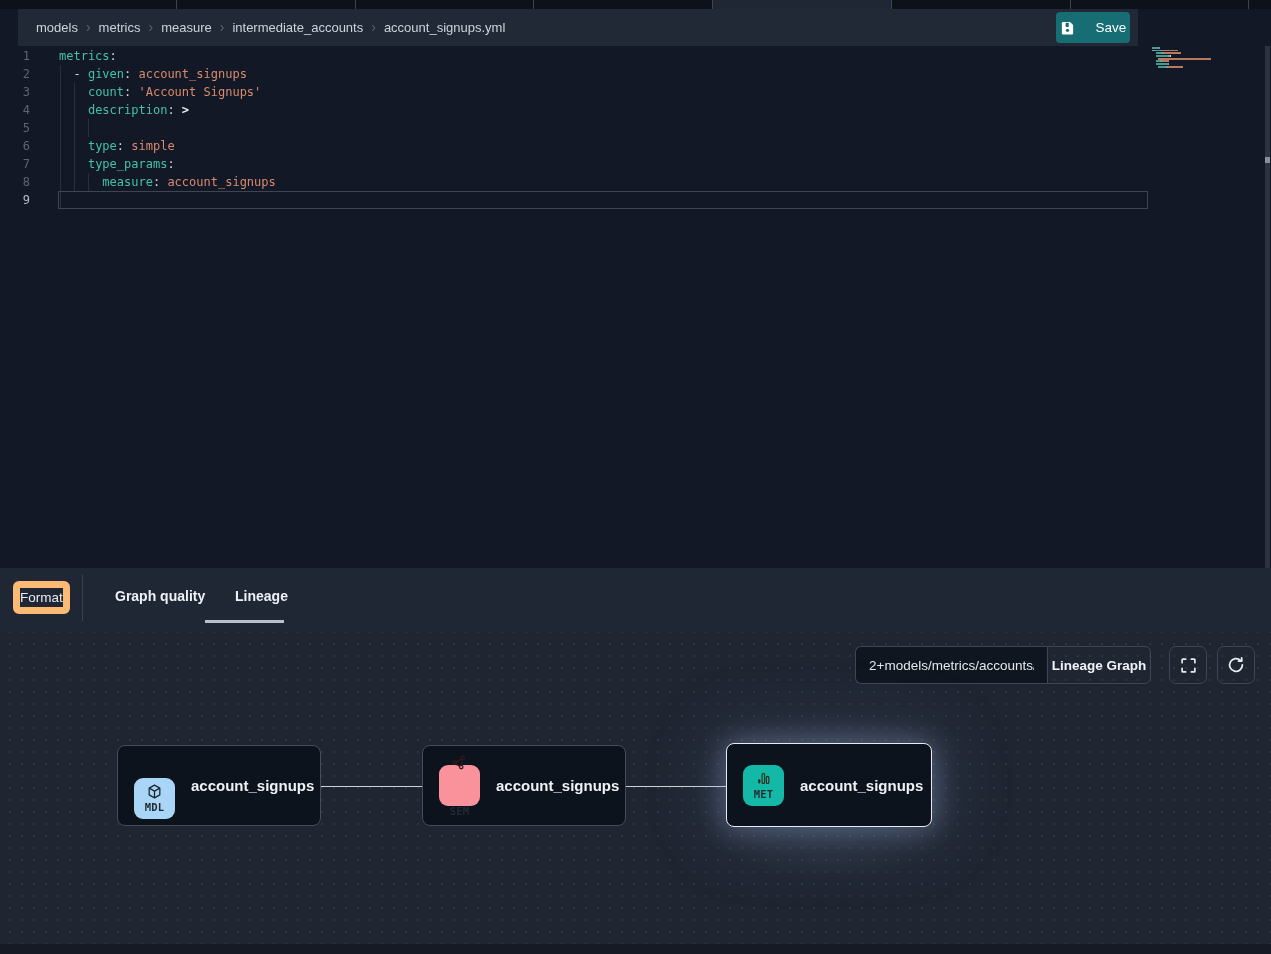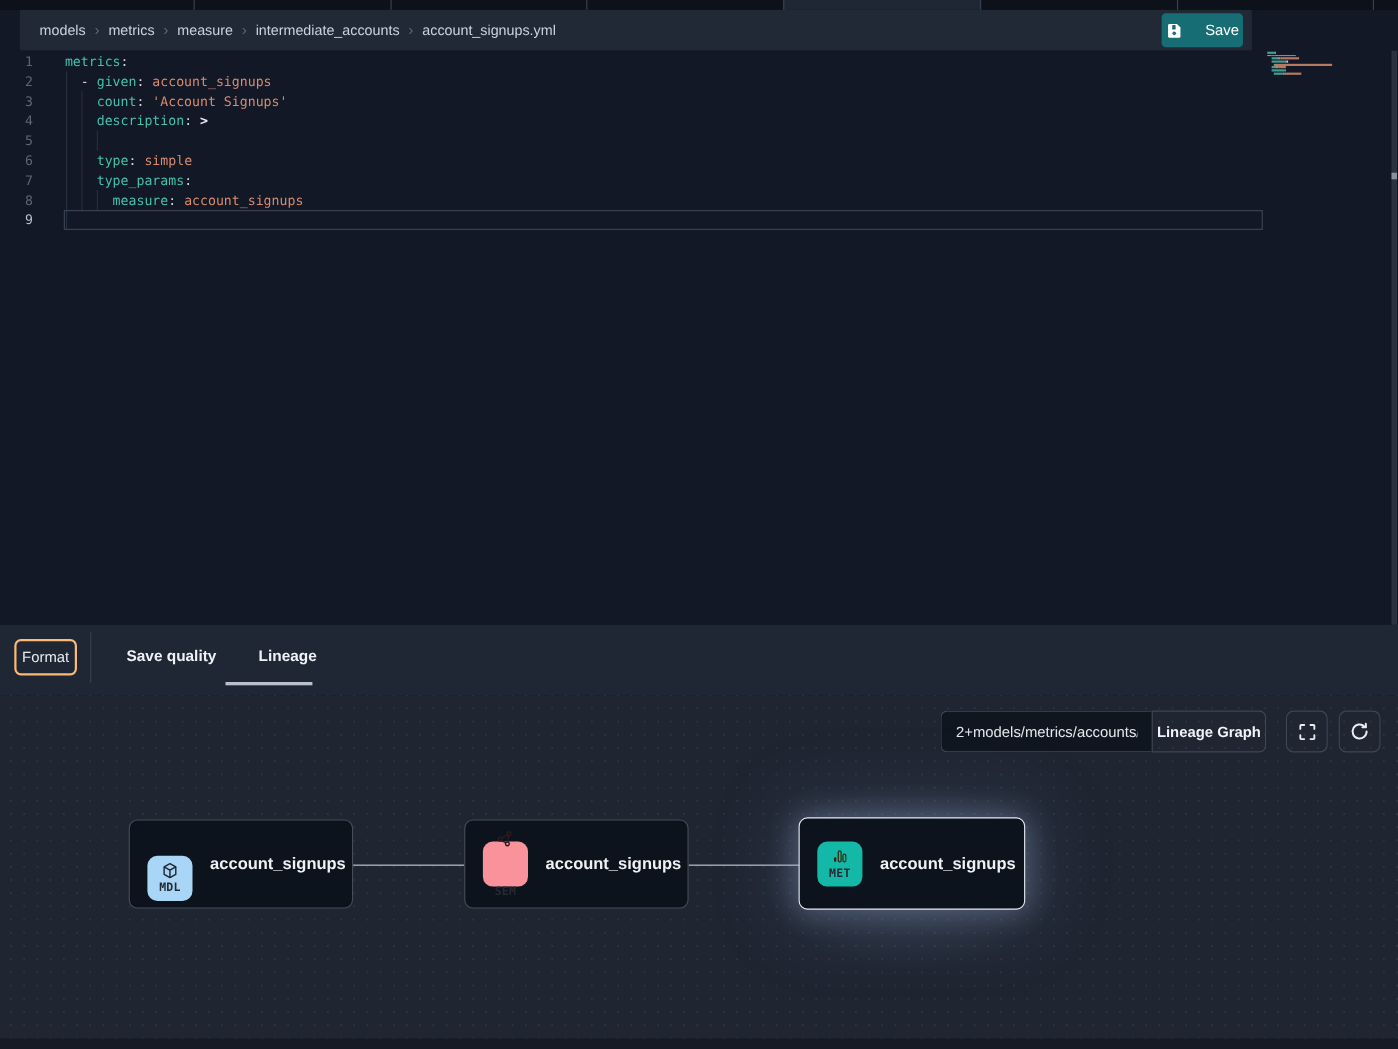--- a/index.html
+++ b/index.html
@@ -45,21 +45,21 @@
   .mm-line { height:1.8px; margin-bottom:0.9px; white-space:nowrap; font-size:0; }
   .mm-seg { display:inline-block; height:1.8px; vertical-align:top; }
 
   
   .scroll-track { position:absolute; left:1265px; top:0; width:5px; height:522px; background:#2c3340; }
   .scroll-marker { position:absolute; left:1265px; top:111px; width:5px; height:6px; background:#8690a0; }
 
   
   .panel-header { position:absolute; left:0; top:568px; width:1271px; height:64px; background:#1f2734; }
   .format-btn { position:absolute; left:13px; top:13px; width:57px; height:33px; background:transparent;
-    border:2px solid #fdba74; border-radius:6px; color:#e8ecf1; font-size:13.5px;
+    border:7px solid #fdba74; border-radius:6px; color:#e8ecf1; font-size:13.5px;
     font-family:"Liberation Sans",sans-serif; cursor:pointer; }
   .header-divider { position:absolute; left:82px; top:7px; width:1px; height:46px; background:#39414e; }
   .panel-tab { position:absolute; top:20px; font-size:14px; font-weight:bold; color:#eef1f6; cursor:pointer; text-align:center; }
   .tab-underline { position:absolute; left:205px; top:52px; width:79px; height:2.5px; background:#b9c0cb; }
 
   
   .lineage {
     position:absolute; left:0; top:632px; width:1271px; height:322px; background:#1f2531;
     background-image:radial-gradient(circle, #2b3442 1px, rgba(0,0,0,0) 1.2px);
     background-size:12px 12px; background-position:4px 6px;
@@ -200,21 +200,21 @@
         <div class="mm-line"><span class="mm-seg" style="width: 6.3px; background: transparent;"></span><span class="mm-seg" style="width: 7.35px; background: rgb(63, 158, 142);"></span><span class="mm-seg" style="width: 2.1px; background: rgb(141, 150, 163);"></span><span class="mm-seg" style="width: 15.75px; background: rgb(181, 122, 96);"></span></div>
         <div class="mm-line"></div>
       </div>
     <div class="scroll-track"></div>
     <div class="scroll-marker"></div>
   </div>
 
   <div class="panel-header">
     <button class="format-btn">Format</button>
     <div class="header-divider"></div>
-    <div class="panel-tab" id="tabCodeQuality" style="left:115px">Save quality</div>
+    <div class="panel-tab" id="tabCodeQuality" style="left:115px">Graph quality</div>
     <div class="panel-tab" id="tabLineage" style="left:222px; width:79px">Lineage</div>
     <div class="tab-underline"></div>
   </div>
 
   <div class="lineage">
     <div class="glow"></div>
 
     <div class="selector-group">
       <input class="selector-input" id="selectorInput" value="2+models/metrics/accounts/" style="">
       <button class="update-btn">Lineage Graph</button>

